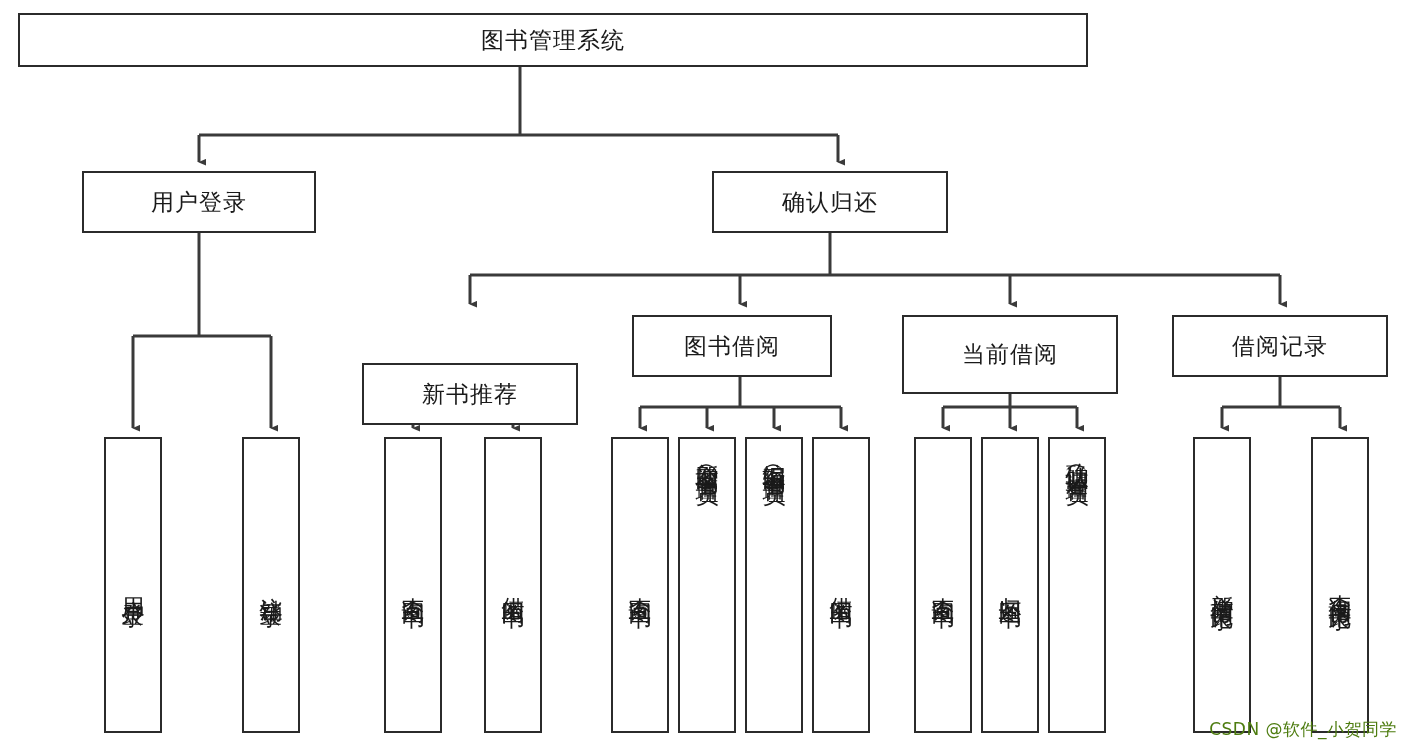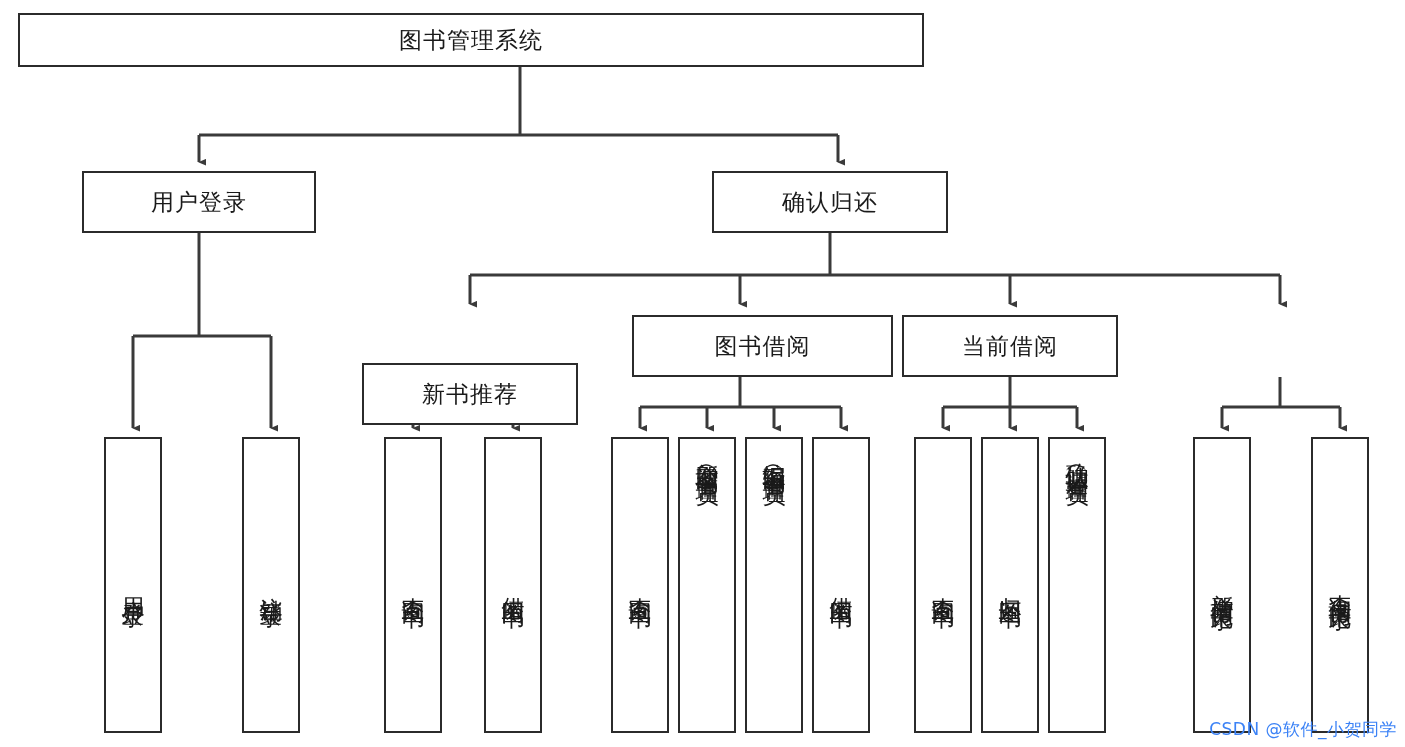--- a/index.html
+++ b/index.html
@@ -56,21 +56,21 @@
   }
   .node-v.align-top {
     justify-content: flex-start;
     padding-top: 6px;
   }
   #watermark {
     position: absolute;
     right: 8px;
     bottom: 6px;
     font-size: 17px;
-    color: #3b82f6;
+    color: #4d7c0f;
     letter-spacing: 0.5px;
     z-index: 5;
     white-space: nowrap;
   }
 </style>
 </head>
 <body>
 
 <div id="diagram-root">
 
@@ -117,39 +117,42 @@
       <path d="M1010,407 L1010,428" marker-end="url(#arrowhead)"></path>
       <path d="M1077,407 L1077,428" marker-end="url(#arrowhead)"></path>
 
       <path d="M1280,377 L1280,407"></path>
       <path d="M1222,407 L1340,407"></path>
       <path d="M1222,407 L1222,428" marker-end="url(#arrowhead)"></path>
       <path d="M1340,407 L1340,428" marker-end="url(#arrowhead)"></path>
     </g>
   </svg>
 
-  <div class="node node-h" style="left:18px; top:13px; width:906px; height:54px;">
+  <div class="node node-h" style="left:18px; top:13px; width:1070px; height:54px;">
     <span>图书管理系统</span>
   </div>
 
   <div class="node node-h" style="left:82px; top:171px; width:234px; height:62px;">
     <span>用户登录</span>
   </div>
   <div class="node node-h" style="left:712px; top:171px; width:236px; height:62px;">
     <span>确认归还</span>
   </div>
 
   <div class="node node-h" style="left:362px; top:315px; width:216px; height:62px;margin-top:48px;">
     <span>新书推荐</span>
   </div>
-  <div class="node node-h" style="left:632px; top:315px; width:261px; height:62px;">
+  <div class="node node-h" style="left:632px; top:315px; width:200px; height:62px;">
     <span>图书借阅</span>
   </div>
-  <div class="node node-h" style="left:902px; top:315px; width:216px; height:62px;">
+  <div class="node node-h" style="left:902px; top:315px; width:216px; height:79px;">
     <span>当前借阅</span>
+  </div>
+  <div class="node node-h" style="left:1172px; top:315px; width:216px; height:62px;">
+    <span>借阅记录</span>
   </div>
 
   <div class="node node-v" style="left:104px; top:437px; width:58px; height:296px;">
     <span>用户登录</span>
   </div>
   <div class="node node-v" style="left:242px; top:437px; width:58px; height:296px;">
     <span>注销登录</span>
   </div>
 
   <div class="node node-v" style="left:384px; top:437px; width:58px; height:296px;">

